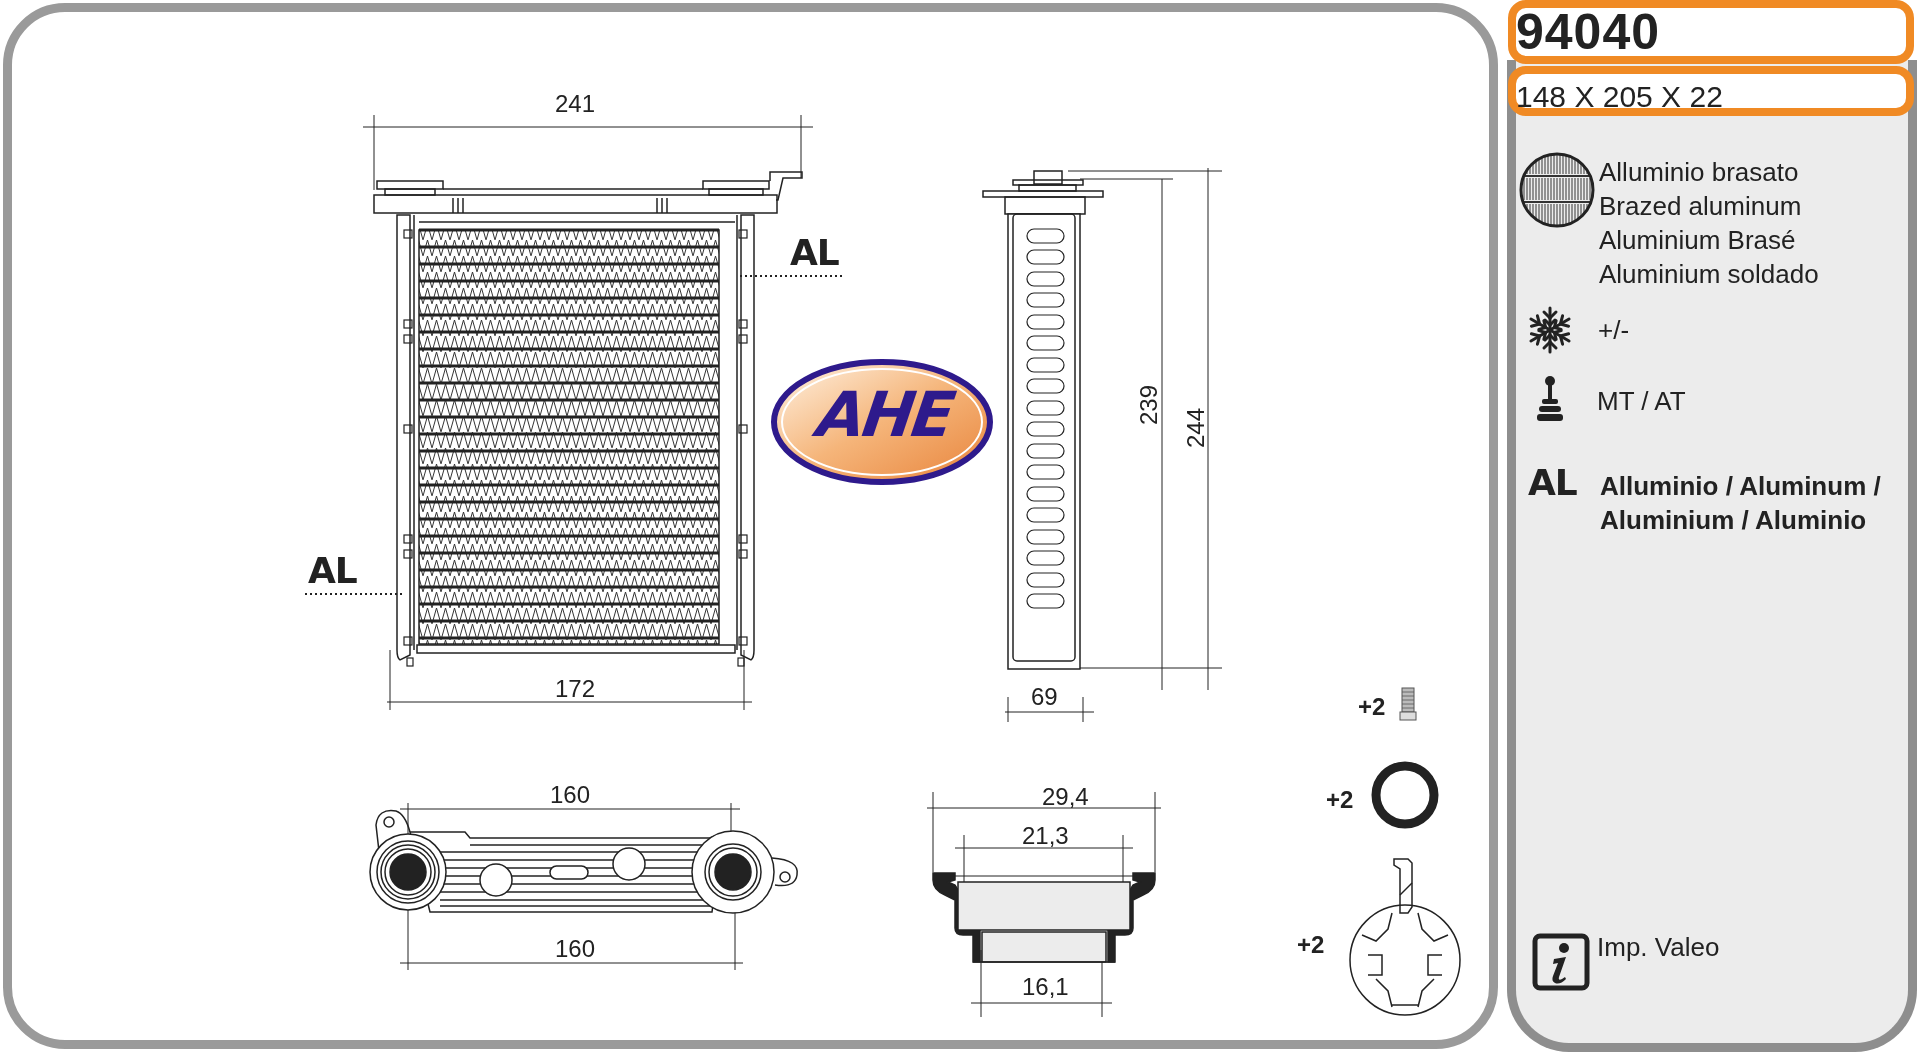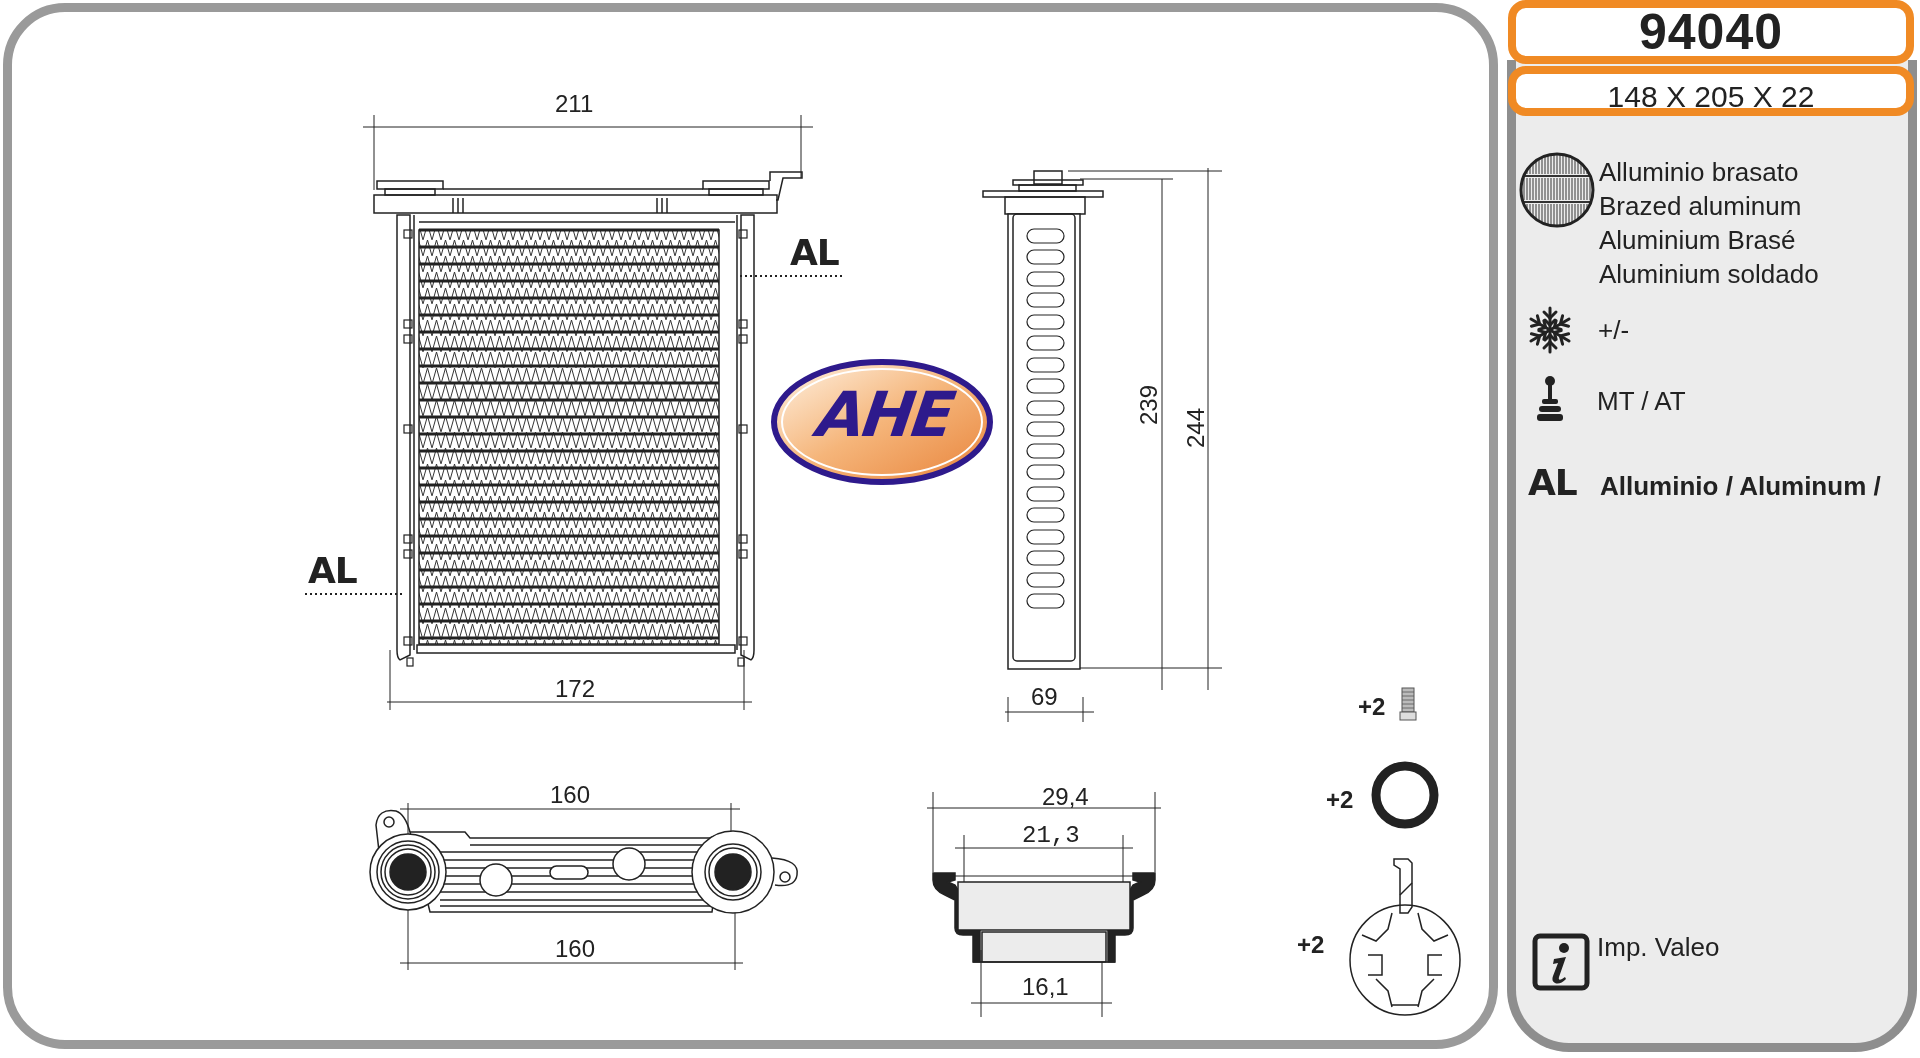--- a/index.html
+++ b/index.html
@@ -1,20 +1,20 @@
 <!DOCTYPE html>
 <html><head>
 <meta charset="utf-8">
 <style>
   html,body{margin:0;padding:0;background:#ffffff;}
   body{width:1920px;height:1058px;position:relative;overflow:hidden;font-family:"Liberation Sans",sans-serif;color:#222;}
   .abs{position:absolute;}
   #main-panel{position:absolute;left:3px;top:3px;width:1495px;height:1046px;border:9px solid #9a9a9a;border-radius:62px;box-sizing:border-box;background:#fff;}
   #side-panel{position:absolute;left:1507px;top:60px;width:410px;height:992px;border:9px solid #8e8e8e;border-top:none;border-radius:0 0 62px 62px;box-sizing:border-box;background:#ececec;}
-  .orange-box{position:absolute;left:1508px;width:406px;border:8px solid #f08a24;border-radius:18px;background:#fff;box-sizing:border-box;text-align:center;}
+  .orange-box{position:absolute;left:1508px;width:406px;border:8px solid #f08a24;border-radius:18px;background:#fff;box-sizing:border-box;text-align:left;}
   #code-box{top:0;height:64px;}
   #code-box span{font-size:50px;font-weight:bold;line-height:48px;color:#222;letter-spacing:1px;}
   #dims-box{top:66px;height:50px;}
   #dims-box span{font-size:30px;line-height:46px;color:#222;}
   .legend-text{position:absolute;font-size:26px;line-height:34px;color:#222;}
   .dim-label{position:absolute;font-size:24px;color:#222;}
   .al-big{position:absolute;font-family:"DejaVu Sans",sans-serif;font-weight:bold;font-size:36px;color:#222;letter-spacing:-1px;}
   .plus-label{position:absolute;font-weight:bold;font-size:24px;color:#222;}
   svg{position:absolute;overflow:visible;}
 </style>
@@ -80,20 +80,21 @@
   <rect x="12" y="8" width="4" height="16" fill="#222"></rect>
   <rect x="6" y="24" width="16" height="5" rx="2" fill="#222"></rect>
   <rect x="3" y="31" width="22" height="6" rx="3" fill="#222"></rect>
   <rect x="1" y="39" width="26" height="7" rx="3" fill="#222"></rect>
 </svg>
 <div class="legend-text" style="left:1597px;top:384px;">MT / AT</div>
 
 <div class="al-big" style="left:1528px;top:462px;">AL</div>
 <div class="legend-text" style="left:1600px;top:469px;font-weight:bold;">
   <div>Alluminio  / Aluminum /</div>
+  <div>Aluminium / Aluminio</div>
 </div>
 
 <svg style="left:1532px;top:933px;" width="58" height="58" viewBox="0 0 58 58">
   <rect x="3" y="3" width="52" height="52" rx="5" fill="none" stroke="#222" stroke-width="5"></rect>
   <circle cx="32" cy="15" r="5" fill="#222"></circle>
   <path d="M22 26 L34 24 L27 44 Q26 48 30 46 L33 44 L34 46 Q28 52 23 50 Q19 48 21 43 L26 30 L21 31 Z" fill="#222"></path>
 </svg>
 <div class="legend-text" style="left:1597px;top:930px;">Imp. Valeo</div>
 
 <svg style="left:0;top:0;" width="1500" height="1058" viewBox="0 0 1500 1058">
@@ -180,21 +181,21 @@
     <line x1="419" y1="222" x2="735" y2="222"></line>
 
     <line x1="387" y1="702" x2="752" y2="702" stroke-width="1"></line>
     <line x1="390" y1="650" x2="390" y2="710" stroke-width="1"></line>
     <line x1="744" y1="650" x2="744" y2="710" stroke-width="1"></line>
 
     <line x1="740" y1="276" x2="843" y2="276" stroke-dasharray="2,3" stroke-width="2"></line>
     <line x1="305" y1="594" x2="405" y2="594" stroke-dasharray="2,3" stroke-width="2"></line>
   </g>
 </svg>
-<div class="dim-label" style="left:555px;top:90px;">211</div>
+<div class="dim-label" style="left:555px;top:90px;">241</div>
 <div class="dim-label" style="left:555px;top:675px;">172</div>
 <div class="al-big" style="left:790px;top:232px;">AL</div>
 <div class="al-big" style="left:308px;top:550px;">AL</div>
 
 <svg style="left:770px;top:357px;" width="225" height="130" viewBox="0 0 225 130">
   <defs>
     <linearGradient id="lg" x1="0" y1="0" x2="1" y2="1">
       <stop offset="0" stop-color="#fff4e6"></stop>
       <stop offset="0.5" stop-color="#f5b57a"></stop>
       <stop offset="1" stop-color="#e8833a"></stop>
@@ -311,21 +312,21 @@
   <g stroke="#222" stroke-width="1.5">
     <path d="M933 873 L955 873 L955 880 L948 882 L955 885 L958 890 L958 930 L980 930 L980 962 L973 962 L973 935 L963 935 Q955 935 955 928 L955 900 L945 895 Q933 890 933 880 Z" fill="#222"></path>
     <path d="M1155 873 L1133 873 L1133 880 L1140 882 L1133 885 L1130 890 L1130 930 L1108 930 L1108 962 L1115 962 L1115 935 L1125 935 Q1133 935 1133 928 L1133 900 L1143 895 Q1155 890 1155 880 Z" fill="#222"></path>
     <rect x="958" y="882" width="172" height="48" fill="#ececec"></rect>
     <rect x="982" y="932" width="124" height="30" fill="#ececec"></rect>
     <line x1="940" y1="876" x2="1148" y2="876" stroke-width="1"></line>
     <line x1="973" y1="962" x2="1115" y2="962"></line>
   </g>
 </svg>
 <div class="dim-label" style="left:1022px;top:783px;margin-left:20px;">29,4</div>
-<div class="dim-label" style="left:1022px;top:822px;font-family:Liberation Mono, monospace;">21,3</div>
+<div class="dim-label" style="left:1022px;top:822px;">21,3</div>
 <div class="dim-label" style="left:1022px;top:973px;">16,1</div>
 
 <div class="plus-label" style="left:1358px;top:693px;">+2</div>
 <svg style="left:1400px;top:687px;" width="16" height="34" viewBox="0 0 16 34">
   <rect x="2" y="1" width="12" height="24" fill="#bbb" stroke="#555" stroke-width="1"></rect>
   <g stroke="#555" stroke-width="0.8">
       <line x1="2" y1="5" x2="14" y2="5"></line>
       <line x1="2" y1="9" x2="14" y2="9"></line>
       <line x1="2" y1="13" x2="14" y2="13"></line>
       <line x1="2" y1="17" x2="14" y2="17"></line>

